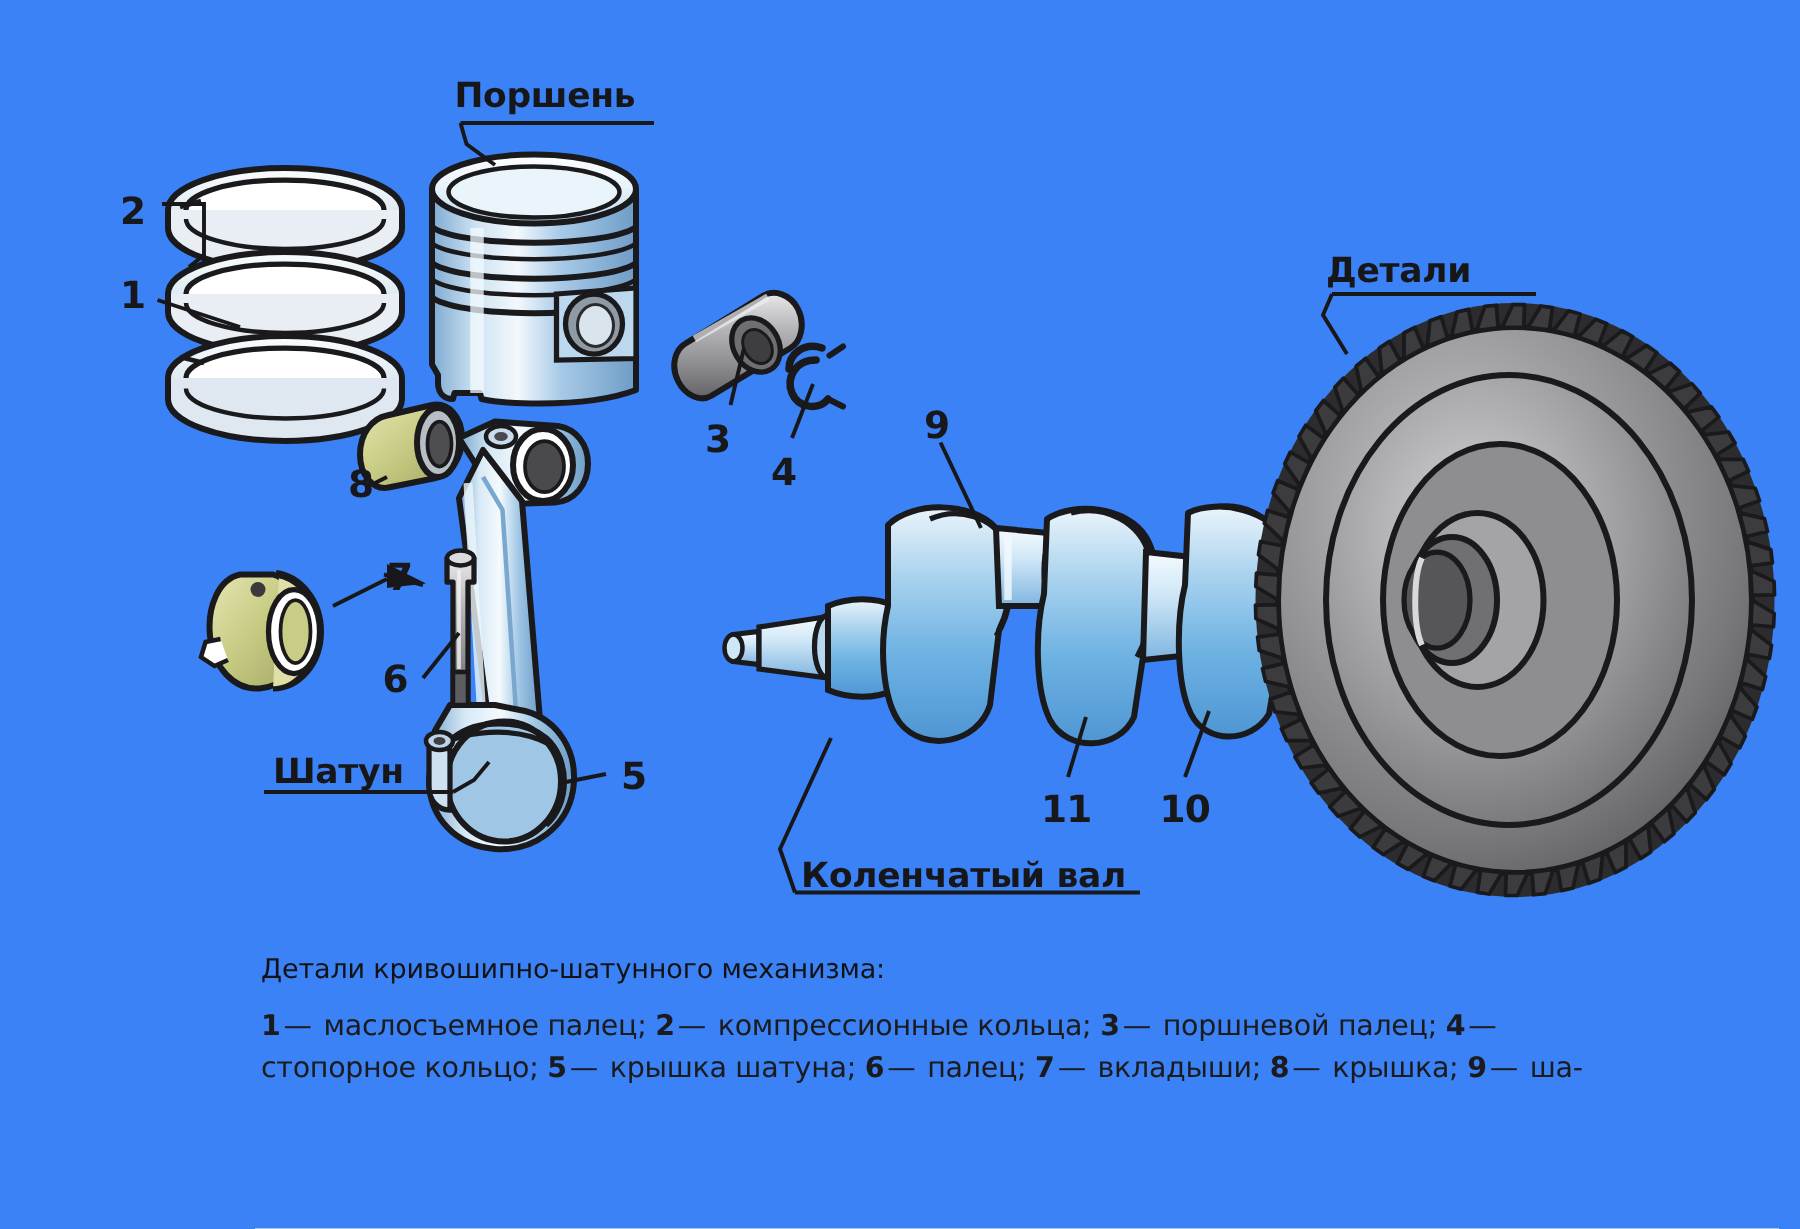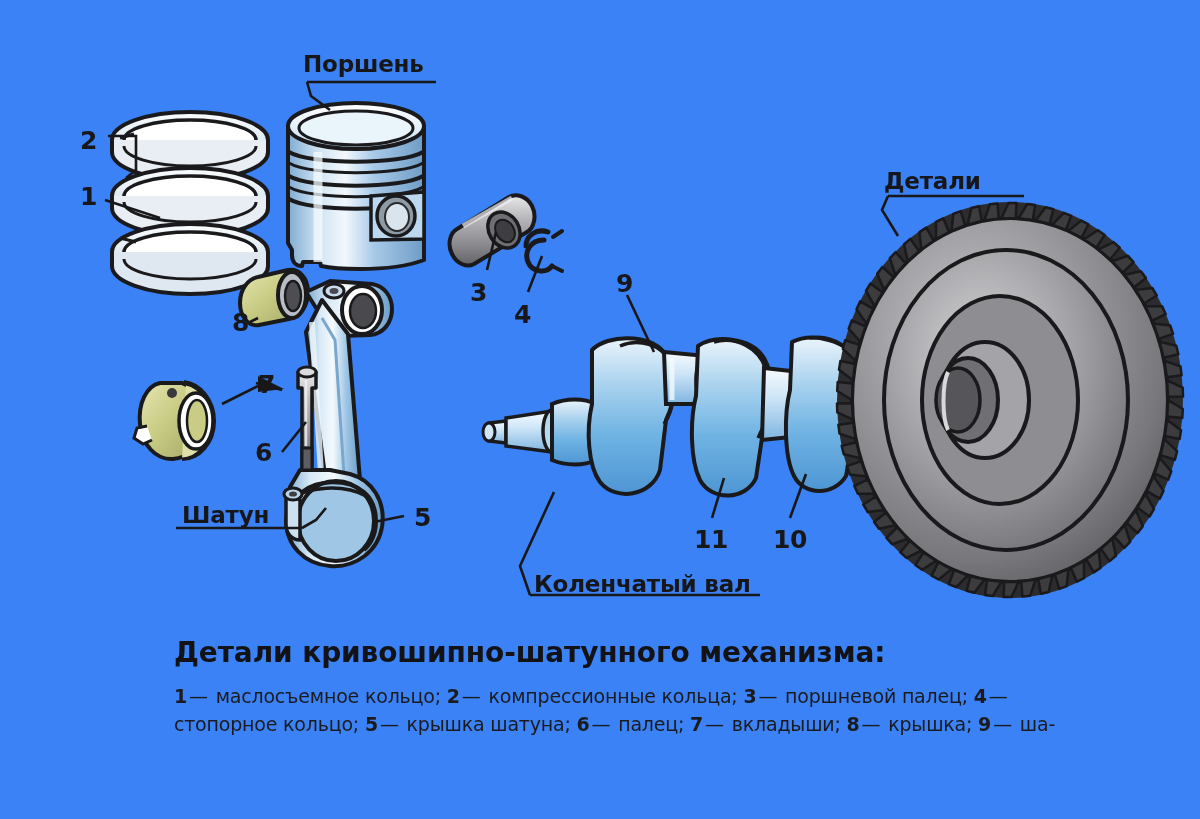--- a/index.html
+++ b/index.html
@@ -46,22 +46,22 @@
   }
   
   #caption{
     position:absolute;
     left:174px;
     top:636px;
     width:860px;
   }
   #caption .cap-title{
     font-family:"DejaVu Sans","Liberation Sans",sans-serif;
-    font-weight:bold;
-    font-size:28px;
+    font-weight:normal;
+    font-size:18px;
     color:#131315;
     letter-spacing:-0.1px;
     margin:0 0 14px 0;
     white-space:nowrap;
   }
   #caption .cap-body{
     font-family:"DejaVu Sans","Liberation Sans",sans-serif;
     font-size:19px;
     color:#1b1b1d;
     line-height:1.47;
@@ -379,18 +379,18 @@
     <div class="num" style="left:255px;top:440px;">6</div>
     <div class="num" style="left:414px;top:505px;">5</div>
     <div class="num" style="left:616px;top:271px;">9</div>
     <div class="num" style="left:694px;top:527px;">11</div>
     <div class="num" style="left:773px;top:527px;">10</div>
   </div>
 
   <div id="caption">
     <div class="cap-title">Детали кривошипно-шатунного механизма:</div>
     <div class="cap-body">
-      <div class="cap-line" id="cap-l0"><b>1</b><span class="dash">—</span><span> маслосъемное кольцо; </span><b>2</b><span class="dash">—</span><span> компрессионные кольца; </span><b>3</b><span class="dash">—</span><span> поршневой палец; </span><b>4</b><span class="dash">—</span></div>
+      <div class="cap-line" id="cap-l0"><b>1</b><span class="dash">—</span><span> маслосъемное палец; </span><b>2</b><span class="dash">—</span><span> компрессионные кольца; </span><b>3</b><span class="dash">—</span><span> поршневой палец; </span><b>4</b><span class="dash">—</span></div>
       <div class="cap-line" id="cap-l1"><span>стопорное кольцо; </span><b>5</b><span class="dash">—</span><span> крышка шатуна; </span><b>6</b><span class="dash">—</span><span> палец; </span><b>7</b><span class="dash">—</span><span> вкладыши; </span><b>8</b><span class="dash">—</span><span> крышка; </span><b>9</b><span class="dash">—</span><span> ша-</span></div>
     </div>
   </div>
 
 </div>
 
 </body></html>

